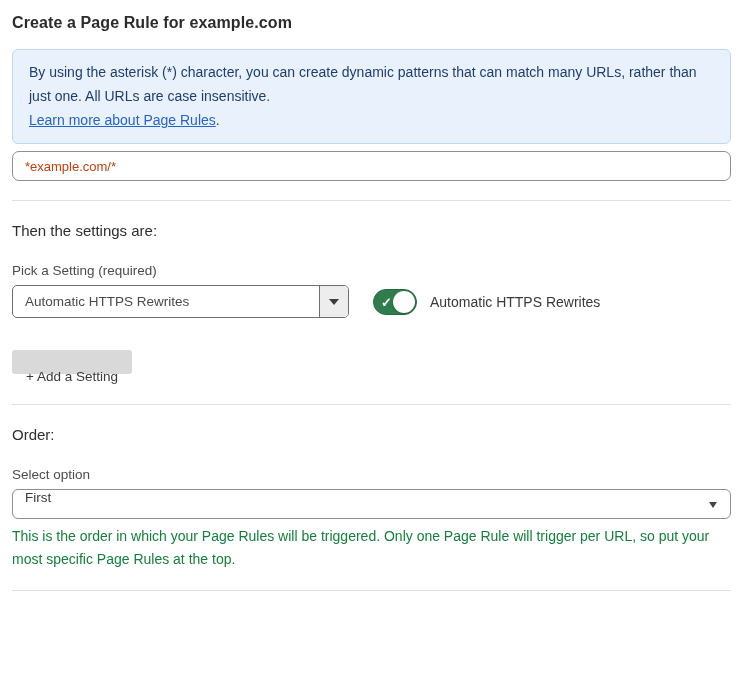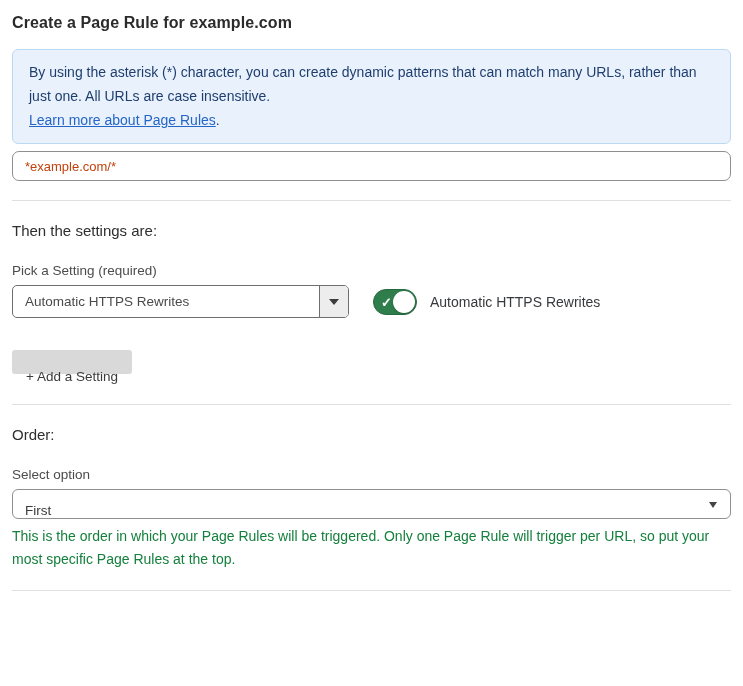--- a/index.html
+++ b/index.html
@@ -57,21 +57,21 @@
   .btn {
     display:inline-block; height:22px; line-height:30px; padding:12px 14px;
     border:none; border-radius:3px; background:#d9d9d9; color:#3a3a3a;
     font-size:13.5px; font-family:"Liberation Sans", sans-serif; cursor:pointer;
   }
   .btn-add { margin-top:32px; }
 
   .select-box {
     position:relative; margin-top:7px; width:719px; height:30px;
     border:1px solid #8f8f8f; border-radius:6px; background:#fff; cursor:pointer;
-    display:flex; align-items:flex-end; padding:0 12px; font-size:13.5px; color:#3a3a3a;
+    display:flex; align-items:flex-start; padding:0 12px; font-size:13.5px; color:#3a3a3a;
   }
   .select-box .tri-small { position:absolute; right:13px; top:12px; width:0; height:0;
     border-left:4.5px solid transparent; border-right:4.5px solid transparent; border-top:6px solid #444; }
 
   .help-text { margin-top:6px; font-size:14px; line-height:23px; color:#15803d; }
 
   .divider-mid { margin-top:14px; }
 </style>
 </head>
 <body>

